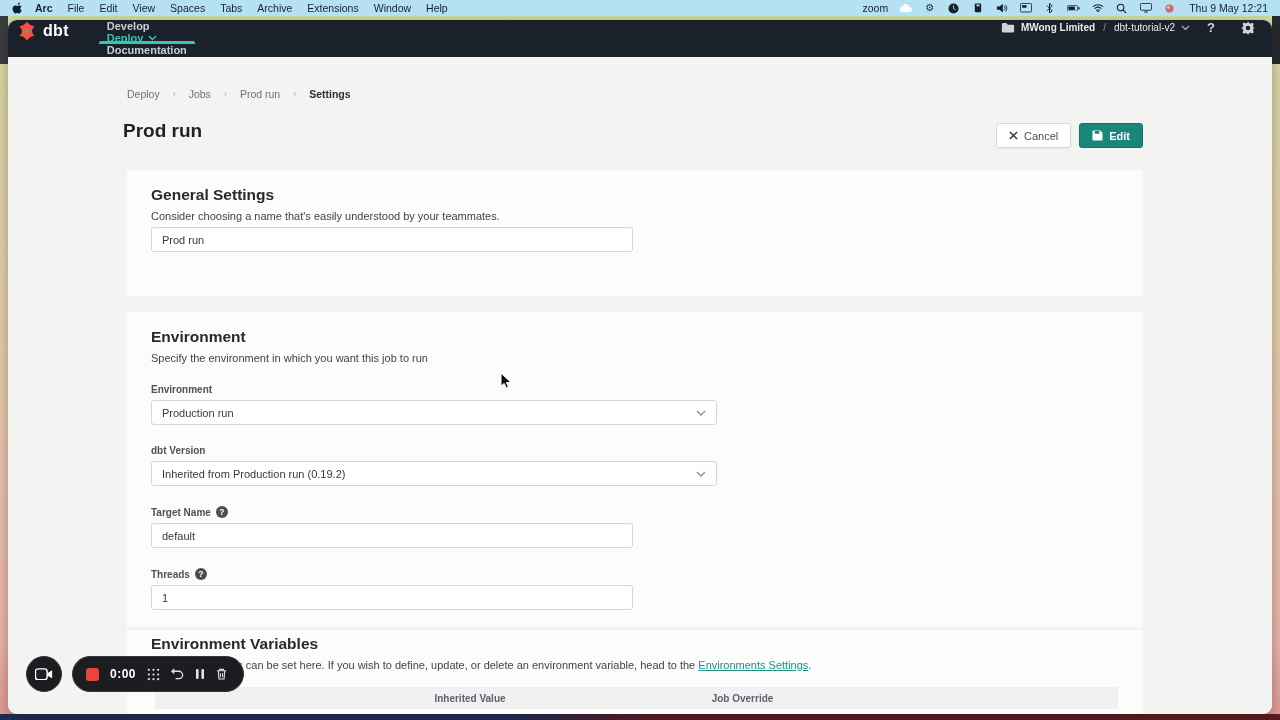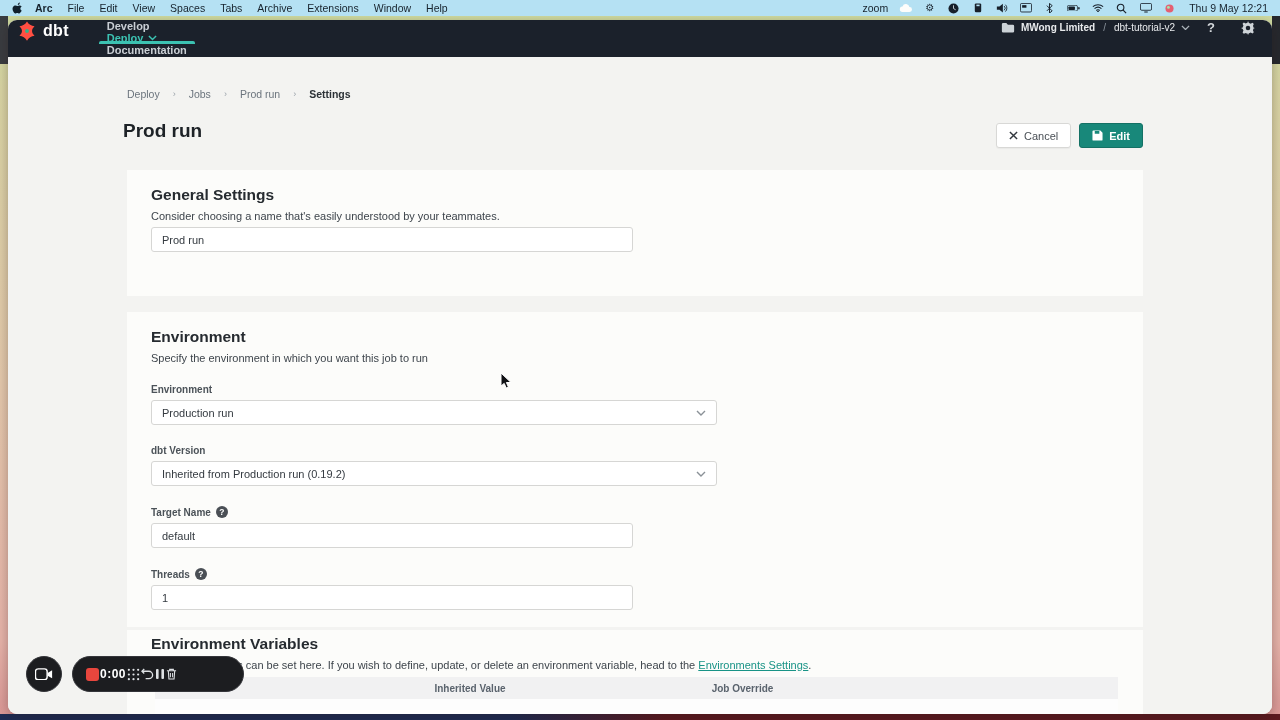--- a/index.html
+++ b/index.html
@@ -68,32 +68,32 @@
   .sec-desc { margin-top:6px; font-size:11px; color:#3e454c; }
   .fld-label { margin-top:20px; font-size:10px; font-weight:700; color:#4b5258; display:flex; align-items:center; gap:5px; }
   .help-dot { width:12px; height:12px; border-radius:50%; background:#4a4f55; color:#fff; font-size:8.5px;
     font-weight:bold; display:inline-flex; align-items:center; justify-content:center; cursor:pointer; }
   .tfield { margin-top:5px; width:482px; height:25px; border:1px solid #d6d6d4; border-radius:3px;
     background:#fff; font-size:11px; color:#343a40; padding:0 10px; font-family:"Liberation Sans",sans-serif; }
   .sel { margin-top:5px; width:566px; height:25px; border:1px solid #d6d6d4; border-radius:3px; background:#fff;
     display:flex; align-items:center; justify-content:space-between; padding:0 10px; font-size:11px; color:#343a40; cursor:pointer; }
 
   .link { color:#189386; text-decoration:underline; cursor:pointer; }
-  .band { margin:6px 0 0 4px; width:963px; height:22px; background:#f1f1f2;
+  .band { margin:16px 0 0 4px; width:963px; height:22px; background:#f1f1f2;
     display:grid; grid-template-columns:190px 250px 295px 1fr; align-items:center;
     font-size:10px; font-weight:700; color:#5a636d; }
   .band span { text-align:center; }
   .band-row { margin-left:4px; width:963px; height:16px; background:#fdfdfd; }
 
   
   .rec-cam { position:absolute; left:26px; top:656px; width:36px; height:36px; border-radius:50%;
     background:#1c1d20; border:1px solid #34353a; display:flex; align-items:center; justify-content:center;
     z-index:900; cursor:pointer; }
   .rec-pill { position:absolute; left:72px; top:656px; width:172px; height:36px; border-radius:18px;
-    background:#1c1d20; border:1px solid #34353a; display:flex; align-items:center; gap:1px;
+    background:#1c1d20; border:1px solid #34353a; display:flex; align-items:center; gap:11px;
     padding:0 13px; z-index:900; }
   .rec-stop { width:13px; height:13px; background:#e8463d; border-radius:3px; cursor:pointer; }
   .rec-time { color:#fff; font-size:12px; font-weight:600; letter-spacing:.5px; }
   .rec-ic { display:flex; align-items:center; justify-content:center; cursor:pointer; }
 
   .cursor { position:absolute; left:500px; top:372px; z-index:1000; pointer-events:none; }
 </style>
 </head>
 <body>
 

